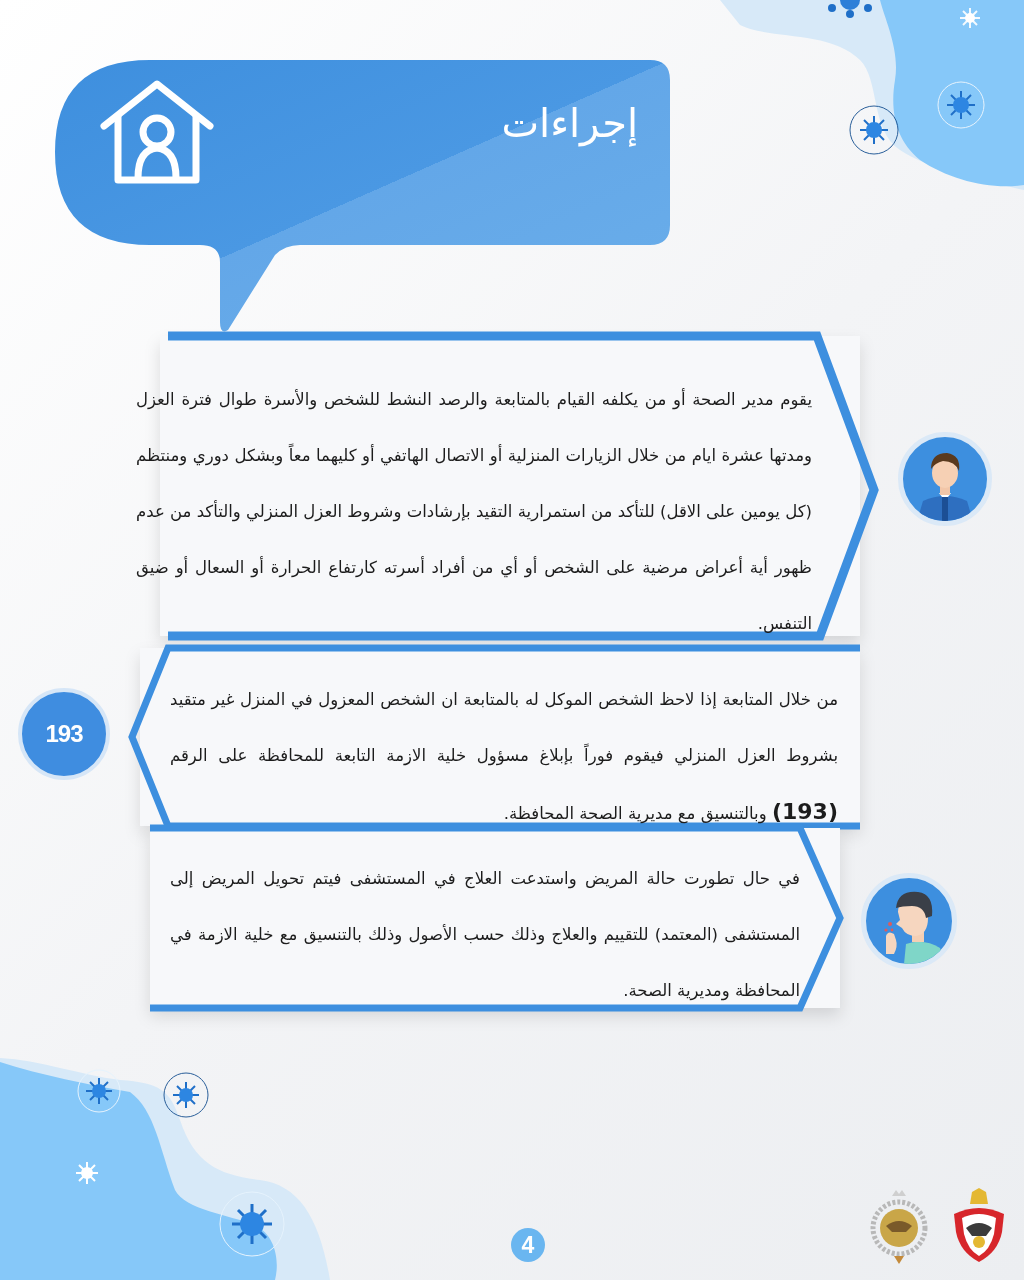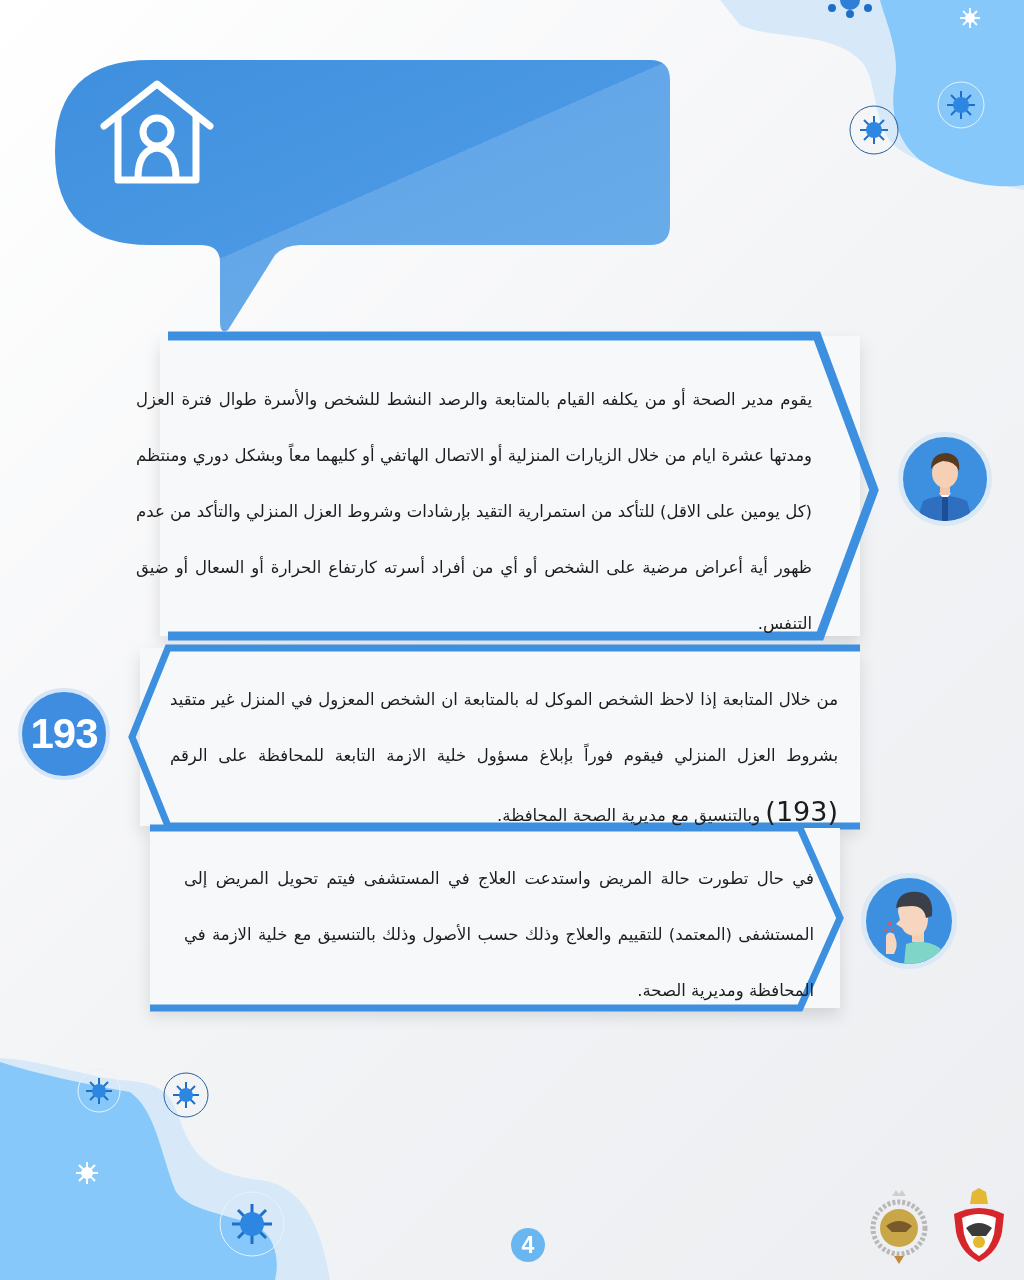--- a/index.html
+++ b/index.html
@@ -12,29 +12,29 @@
   .title-bubble { left:0; top:0; width:700px; height:340px; }
   .title-text {
     position:absolute; right:386px; top:92px; text-align:right; color:#ffffff;
     font-family:"DejaVu Sans", sans-serif; font-size:40px; line-height:62px; direction:rtl;
   }
   .frame { left:0; top:0; width:1024px; height:1280px; pointer-events:none; }
   .para {
     position:absolute; direction:rtl; text-align:justify; color:#1c1c1c;
     font-family:"DejaVu Sans", sans-serif; font-size:16.5px; line-height:56px;
   }
-  .para .hl { font-weight:normal; font-size:27px; }
+  .para .hl { font-weight:bold; font-size:22px; }
   .circle-icon {
     position:absolute; border-radius:50%; background:#3d8fdf;
     border:5px solid #dbe9f7; box-sizing:border-box; overflow:hidden;
   }
   .badge193 {
     position:absolute; left:18px; top:688px; width:92px; height:92px; border-radius:50%;
     background:#3f8de0; border:4px solid #d6e6f7; box-sizing:border-box;
-    color:#fff; font-family:"Liberation Sans", sans-serif; font-weight:bold; font-size:42px;
+    color:#fff; font-family:"Liberation Sans", sans-serif; font-weight:bold; font-size:24px;
     display:flex; align-items:center; justify-content:center; letter-spacing:-1px;text-align:center;
   }
   .page-num {
     position:absolute; left:511px; top:1228px; width:34px; height:34px; border-radius:50%;
     background:#6ab6f0; color:#fff; font-family:"Liberation Sans", sans-serif; font-weight:bold;
     font-size:23px; display:flex; align-items:center; justify-content:center;
   }
   .emblem { position:absolute; top:1188px; width:58px; height:78px; }
 </style>
 </head>
@@ -139,20 +139,21 @@
 </svg>
 <svg class="abs" style="left:98px;top:80px" width="118" height="108" viewBox="0 0 118 108">
   <g fill="none" stroke="#ffffff" stroke-width="7" stroke-linecap="round" stroke-linejoin="round">
     <polyline points="6,46 59,4 112,46"></polyline>
     <polyline points="20,36 20,100 98,100 98,36"></polyline>
     <circle cx="59" cy="52" r="14"></circle>
     <path d="M40,98 Q40,70 59,68 Q78,70 78,98"></path>
   </g>
 </svg>
 <div class="title-text">
+  <div>إجراءات</div>
 </div>
 
 <svg class="abs frame" width="1024" height="1280" viewBox="0 0 1024 1280">
   <defs>
     <filter id="sh" x="-10%" y="-10%" width="120%" height="130%">
       <feDropShadow dx="0" dy="8" stdDeviation="8" flood-color="#000" flood-opacity="0.12"></feDropShadow>
     </filter>
   </defs>
 
   <rect x="160" y="336" width="700" height="300" fill="#f7f8fa" filter="url(#sh)"></rect>
@@ -175,21 +176,21 @@
     <ellipse cx="42" cy="36" rx="13" ry="15" fill="#f6d0b4"></ellipse>
     <path d="M28,32 Q28,16 44,16 Q58,18 56,34 Q52,24 40,24 Q32,26 28,32 Z" fill="#5a3a1e"></path>
   </svg>
 </div>
 
 <div class="badge193">193</div>
 <div class="para" style="left:170px;top:672px;width:668px;">
   <span>من خلال المتابعة إذا لاحظ الشخص الموكل له بالمتابعة ان الشخص المعزول في المنزل غير متقيد بشروط العزل المنزلي فيقوم فوراً بإبلاغ مسؤول خلية الازمة التابعة للمحافظة على الرقم </span><span class="hl">(193)</span><span> وبالتنسيق مع مديرية الصحة المحافظة.</span>
 </div>
 
-<div class="para" style="left:170px;top:851px;width:630px;margin-left:14px;">في حال تطورت حالة المريض واستدعت العلاج في المستشفى فيتم تحويل المريض إلى المستشفى (المعتمد) للتقييم والعلاج وذلك حسب الأصول وذلك بالتنسيق مع خلية الازمة في المحافظة ومديرية الصحة.</div>
+<div class="para" style="left:170px;top:851px;width:630px;">في حال تطورت حالة المريض واستدعت العلاج في المستشفى فيتم تحويل المريض إلى المستشفى (المعتمد) للتقييم والعلاج وذلك حسب الأصول وذلك بالتنسيق مع خلية الازمة في المحافظة ومديرية الصحة.</div>
 <div class="circle-icon" style="left:861px;top:873px;width:96px;height:96px;">
   <svg width="86" height="86" viewBox="0 0 86 86">
     <path d="M38,86 L40,66 Q58,60 74,70 L80,86 Z" fill="#7fd6c8"></path>
     <rect x="46" y="50" width="12" height="14" fill="#f4cfb4"></rect>
     <path d="M32,34 Q32,22 46,22 Q62,22 62,40 Q62,56 50,58 Q40,58 36,50 L30,46 L34,42 Z" fill="#f6d6bf"></path>
     <path d="M30,30 Q32,12 52,14 Q68,16 66,38 L60,40 Q58,28 46,28 Q36,28 30,30 Z" fill="#3a3f48"></path>
     <path d="M20,76 L20,58 Q22,52 28,56 L30,62 Q32,68 28,76 Z" fill="#f6d6bf"></path>
     <circle cx="24" cy="46" r="2" fill="#e05a5a"></circle>
       <circle cx="20" cy="52" r="1.6" fill="#e05a5a"></circle>
       <circle cx="26" cy="52" r="1.4" fill="#e05a5a"></circle>

